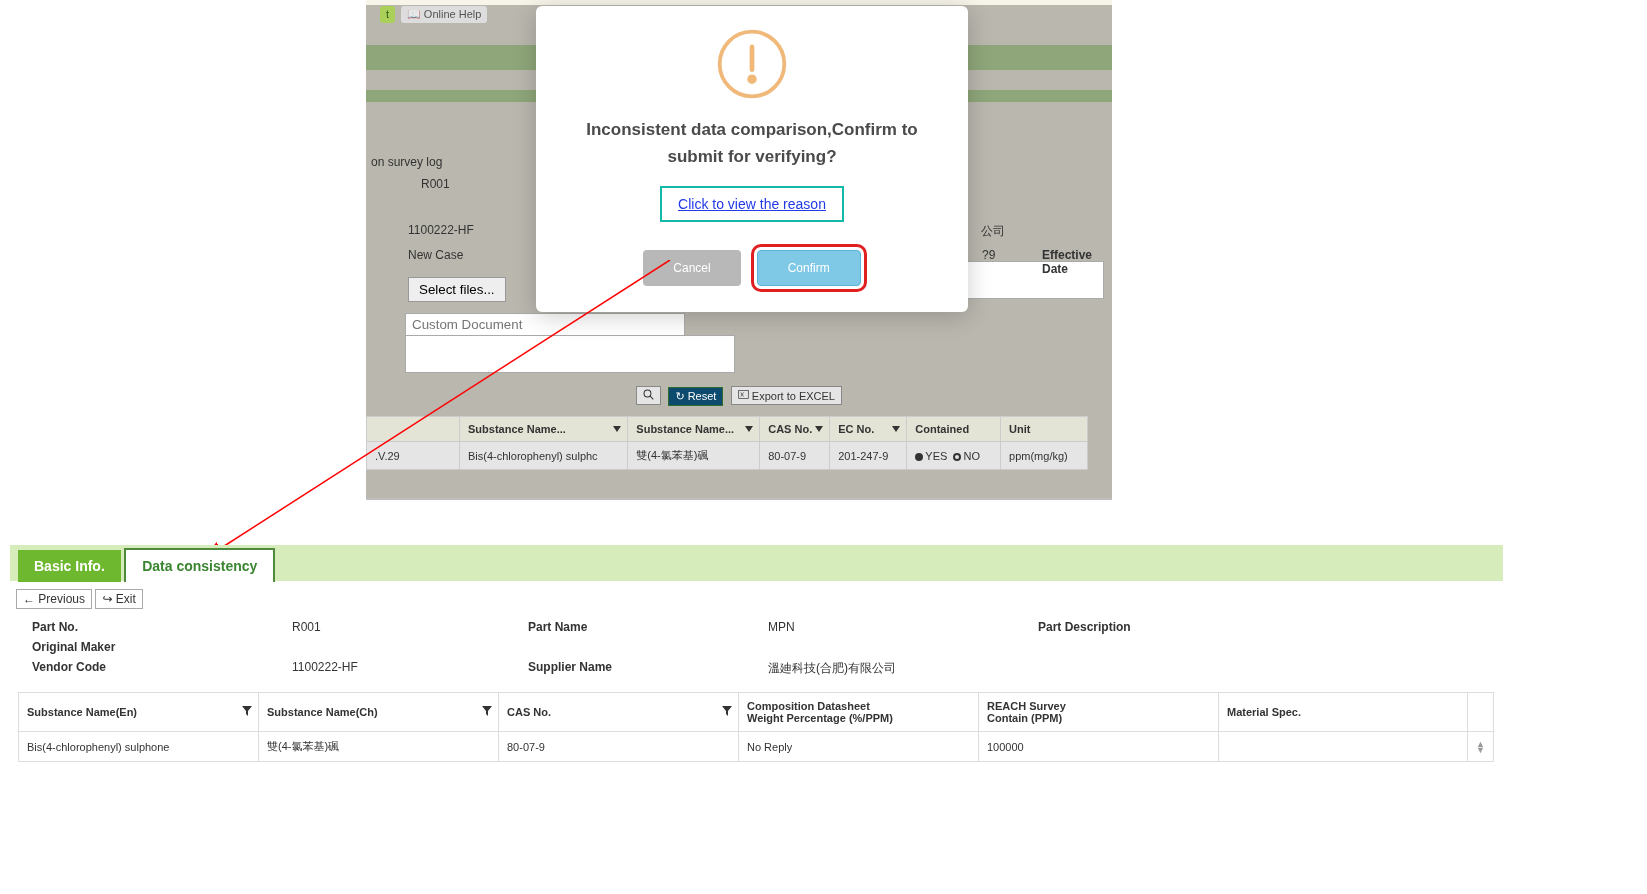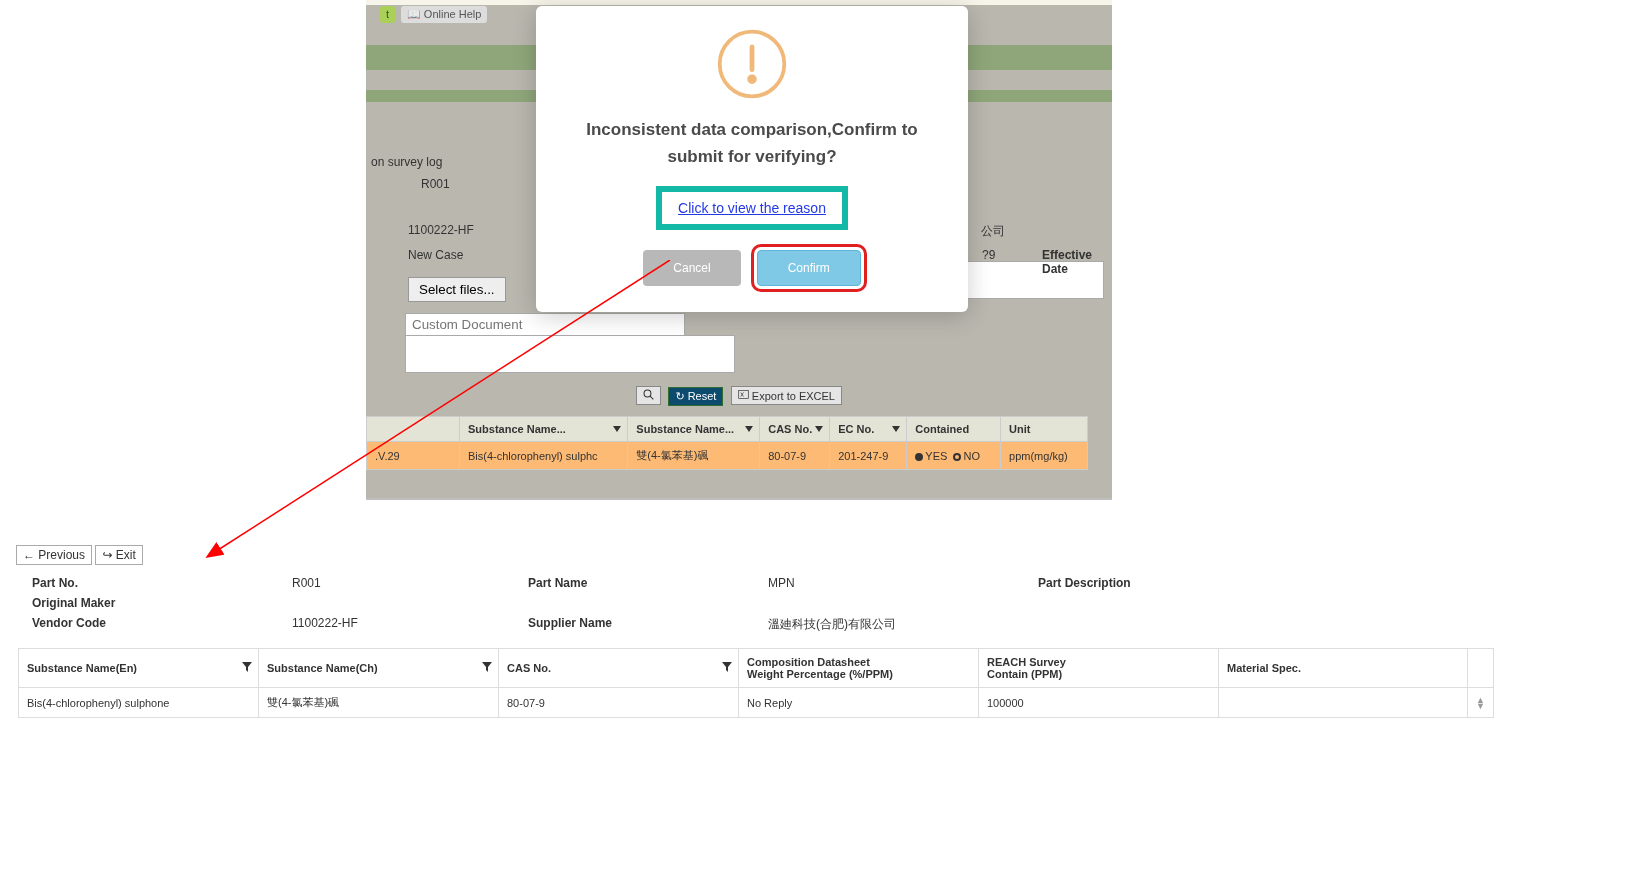--- a/index.html
+++ b/index.html
@@ -129,21 +129,21 @@
       left: 366px;
       top: 416px;
       width: 722px;
       border-collapse: collapse;
       font-size: 11px;
     }
     .back-table th, .back-table td {
       border: 1px solid #ccc;
       padding: 6px 8px;
       text-align: left;
-      background: #fdba74;
+      background: #e5e5e5;
     }
     .back-table th { background: #e3e3d6; position: relative; }
     .filter-icon {
       position: absolute;
       right: 6px;
       top: 50%;
       transform: translateY(-50%);
       width: 0; height: 0;
       border-left: 4px solid transparent;
       border-right: 4px solid transparent;
@@ -167,23 +167,23 @@
     .modal-warn-icon {
       width: 76px;
       height: 76px;
       margin: 8px auto 14px auto;
     }
     .modal-warn-icon svg circle { stroke: #f0b97a; stroke-width: 4; fill: none; }
     .modal-warn-icon svg .excl { stroke: #f0b97a; stroke-width: 5; stroke-linecap: round; }
     .modal-title { font-size: 17px; font-weight: bold; color: #4a4a4a; line-height: 1.6; margin-bottom: 16px; }
     .modal-link-box {
       display: inline-block;
-      border: 6px solid #14b8a6;
+      border: 2px solid #14b8a6;
       padding: 8px 16px;
-      margin-bottom: 20px;
+      margin-bottom: 28px;
     }
     .modal-link { color: #2339e6; text-decoration: underline; font-size: 14px; }
     .modal-btns { display: flex; gap: 16px; justify-content: center; }
     .modal-btn {
       padding: 10px 30px;
       border: none;
       border-radius: 4px;
       font-size: 12px;
       cursor: pointer;
       color: #fff;
@@ -364,20 +364,24 @@
     <defs>
         <marker id="ah" markerWidth="12012" markerHeight="10" refX="2" refY="5" orient="auto">
           <path d="M0,0 L12,5 L0,10 Z" fill="#ff0000"></path>
         </marker>
       </defs>
     <line x1="470" y1="0" x2="18" y2="290" stroke="#ff0000" stroke-width="1.5" marker-end="url(#ah)"></line>
   </svg>
 </div>
 
 <div class="lower-section">
+  <div class="tabs-row">
+    <div class="tab tab-active-green">Basic Info.</div>
+    <div class="tab tab-active-white">Data consistency</div>
+  </div>
 
   <div class="nav-btns">
     <span class="nav-btn">← <span>Previous</span></span>
     <span class="nav-btn">↪ <span>Exit</span></span>
   </div>
 
   <div class="detail-grid">
     <div class="detail-row">
       <div class="detail-label">Part No.</div>
       <div class="detail-v1">R001</div>

